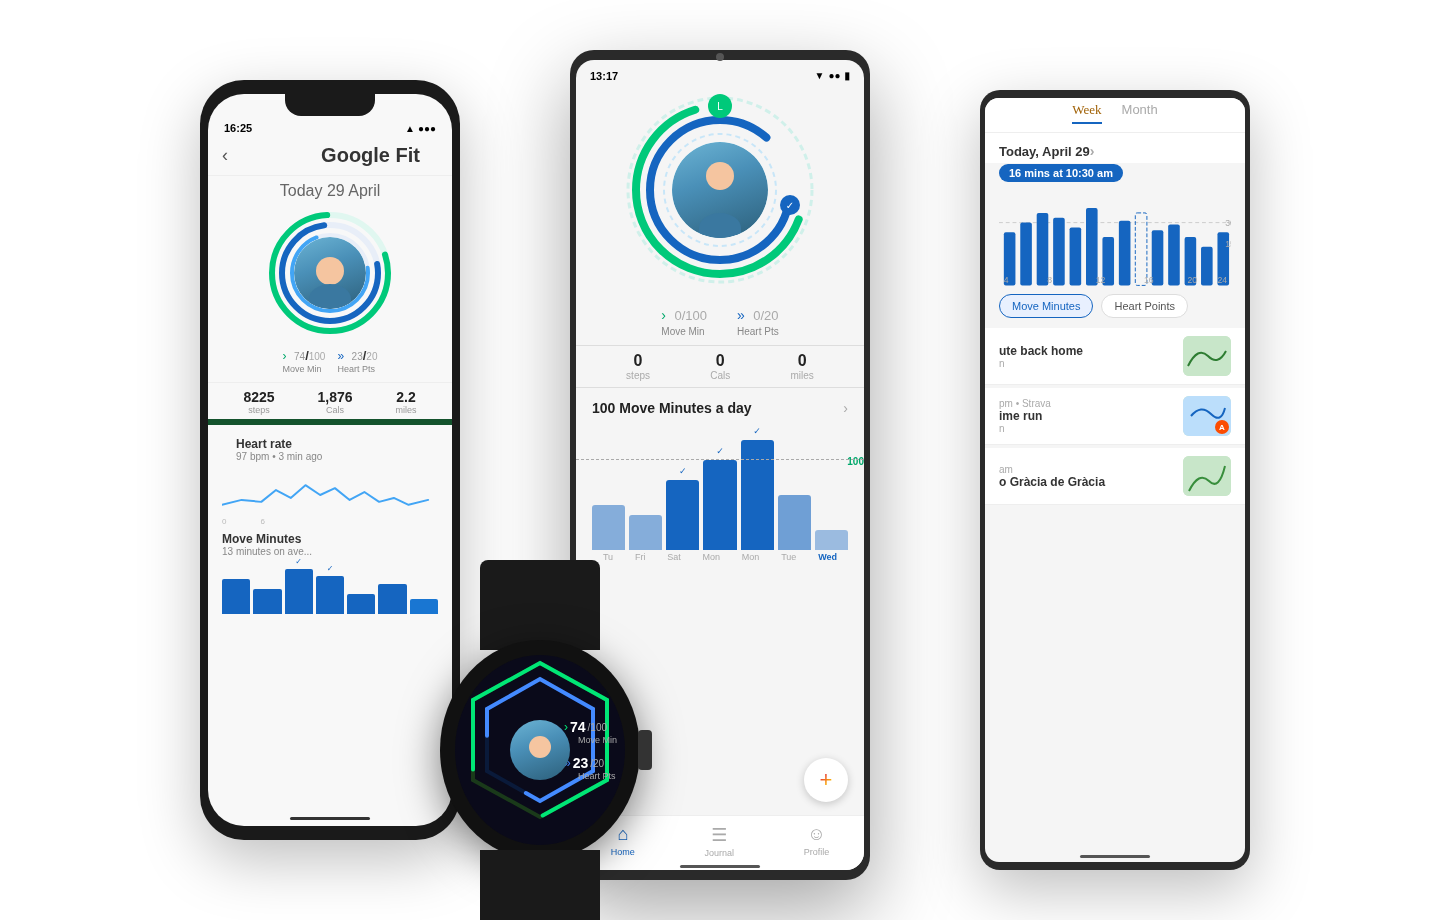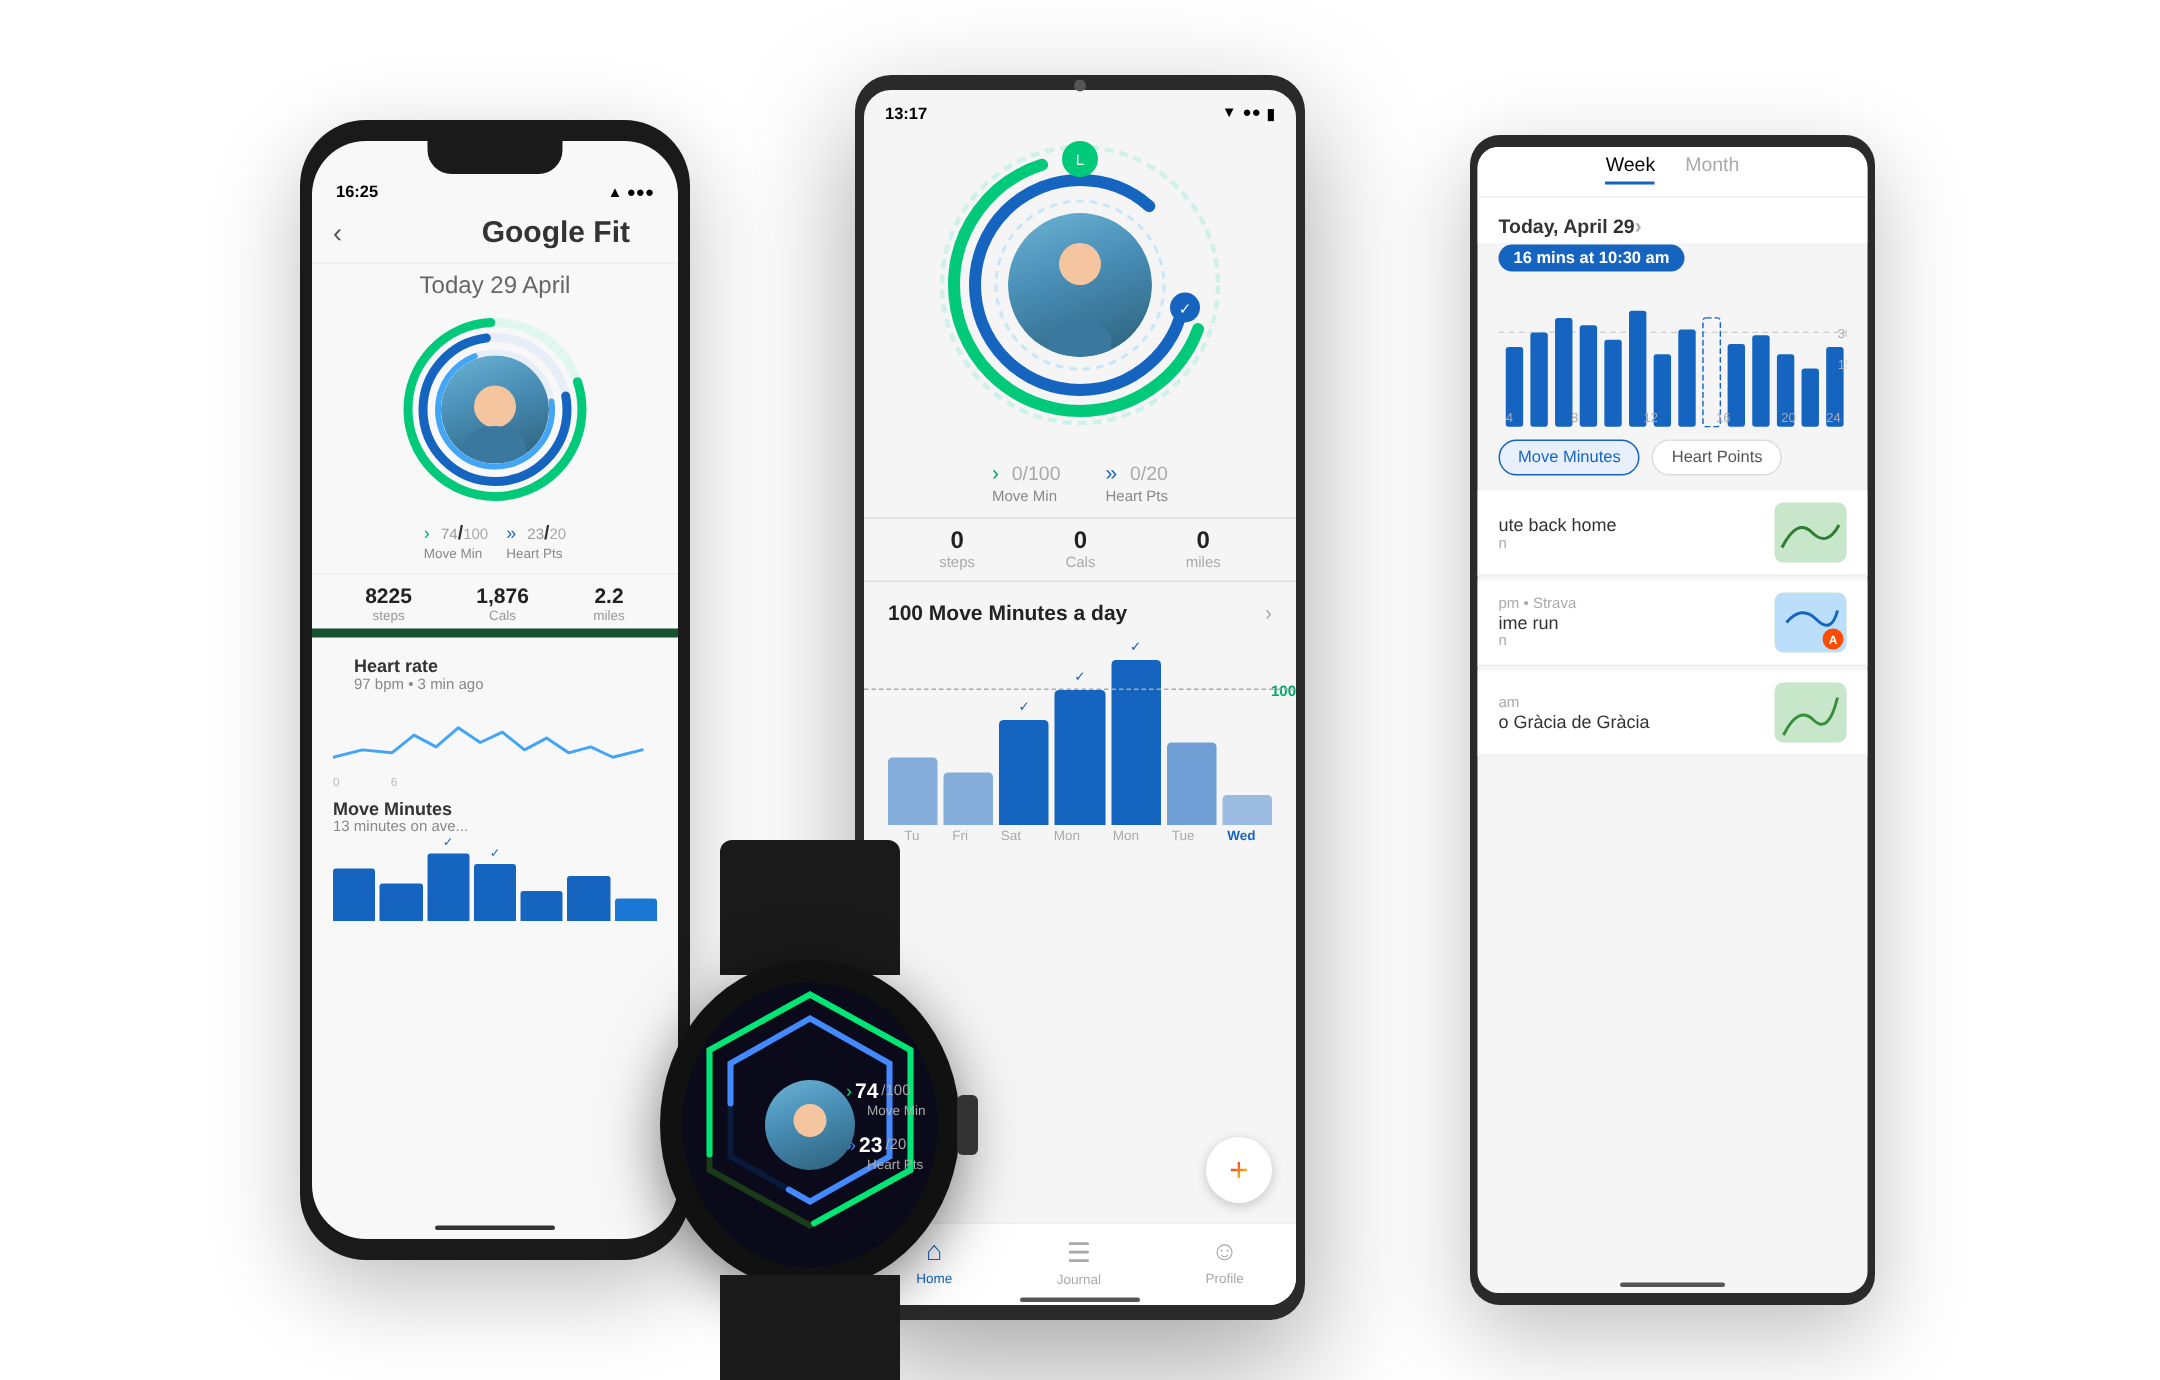--- a/index.html
+++ b/index.html
@@ -590,22 +590,23 @@
       padding: 4px 14px 8px;
       background: #fff;
       border-bottom: 1px solid #eee;
     }
     .right-tab {
       font-size: 13px;
       color: #aaa;
       padding-bottom: 4px;
     }
     .right-tab.active {
-      color: #000000;
+      color: #a16207;
       border-bottom: 2px solid #1565c0;
+      font-family: Liberation Serif, serif;
     }
     .right-date {
       padding: 10px 14px 4px;
       font-size: 13px;
       font-weight: 600;
       color: #333;
       display: flex;
       align-items: center;
       background: #fff;
     }
@@ -661,21 +662,21 @@
     }
     .activity-info {
       flex: 1;
     }
     .activity-time {
       font-size: 10px;
       color: #aaa;
     }
     .activity-name {
       font-size: 12px;
-      font-weight: 400;
+      font-weight: 700;
       color: #333;
     }
     .activity-detail {
       font-size: 10px;
       color: #aaa;
     }
     .activity-map {
       width: 48px;
       height: 40px;
       border-radius: 6px;

